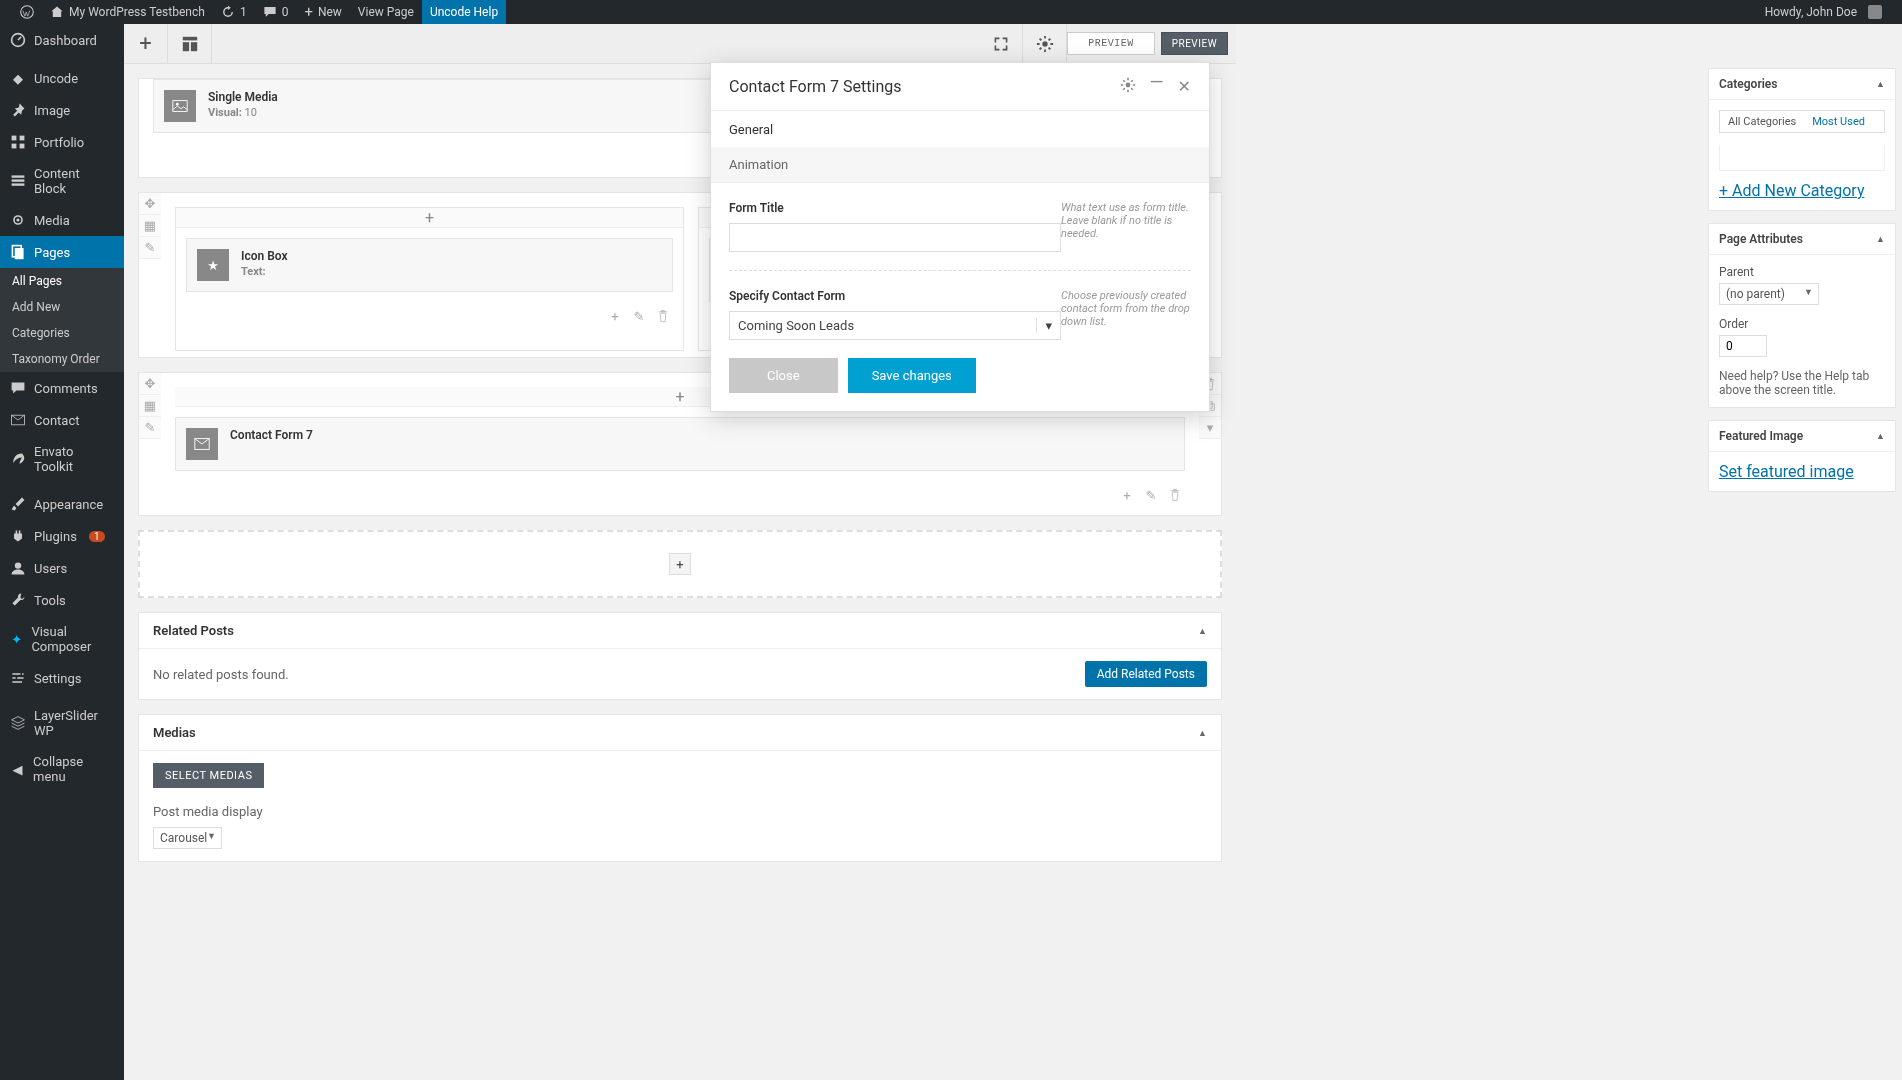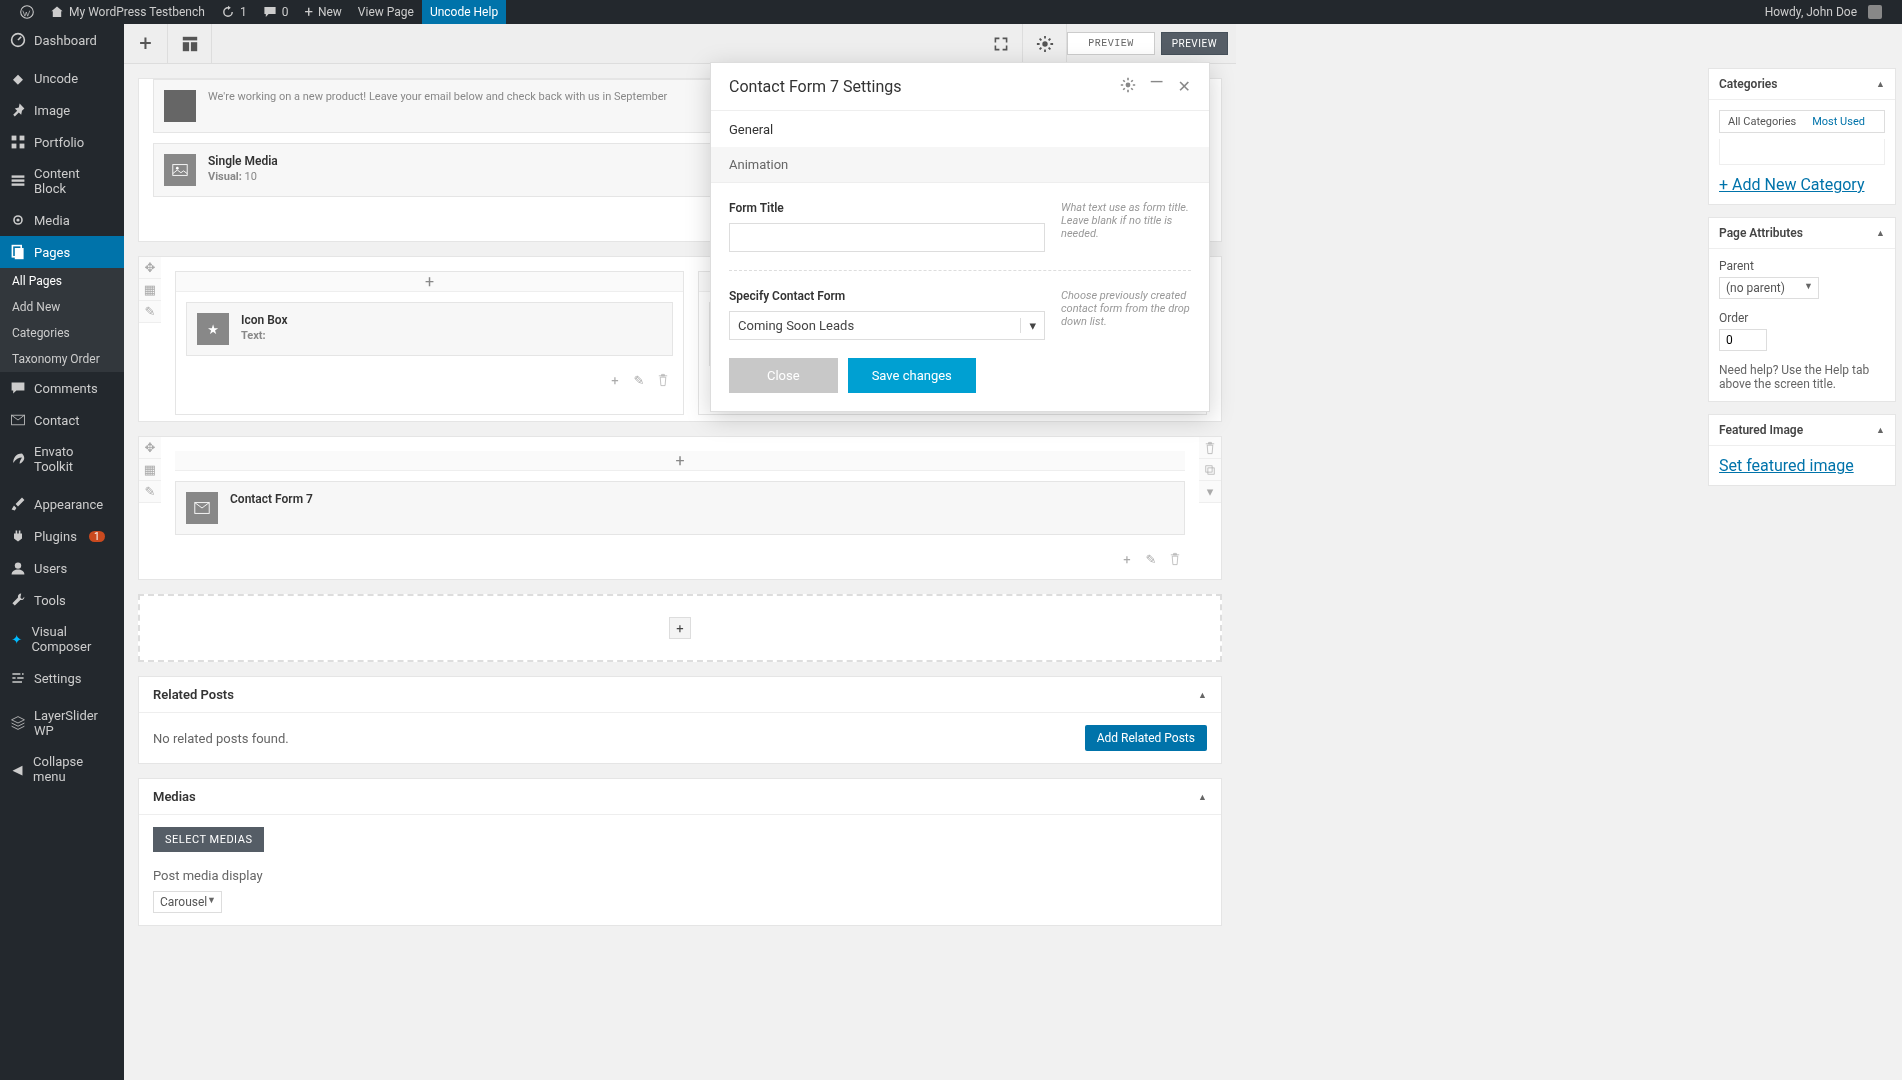--- a/index.html
+++ b/index.html
@@ -54,37 +54,37 @@
 .panel-b { padding:12px 14px; color:#666; }
 .btn-blue { background:#0073aa; color:#fff; border:0; padding:6px 12px; border-radius:2px; font-size:12px; cursor:pointer; }
 .btn-dark { background:#555d66; color:#fff; border:0; padding:6px 12px; font-size:11px; letter-spacing:.5px; cursor:pointer; }
 .select { border:1px solid #ddd; padding:3px 13px 3px 6px; background:#fff; font-size:12px; color:#555; appearance:none; position:relative; }
 .sel-wrap { position:relative; display:inline-block; }
 .sel-wrap::after { content:"▼"; position:absolute; right:6px; top:4px; font-size:9px; color:#666; pointer-events:none; }
 .right-side { position:absolute; top:24px; right:0; width:200px; bottom:0; background:#f1f1f1; padding:44px 6px 10px 6px; overflow:auto; z-index:1; }
 .meta-box { background:#fff; border:1px solid #e5e5e5; margin-bottom:12px; }
 .meta-box .mh { padding:8px 10px; font-weight:600; font-size:12px; display:flex; justify-content:space-between; align-items:center; border-bottom:1px solid #eee; }
 .meta-box .mb { padding:10px; font-size:12px; color:#555; }
-.tab-strip { display:flex; border:1px solid #ddd; margin-bottom:14px; }
+.tab-strip { display:flex; border:1px solid #ddd; margin-bottom:20px; }
 .tab-strip span { padding:4px 8px; font-size:11px; color:#555; cursor:pointer; }
 .tab-strip span.active { background:#fff; }
 .tab-strip span.link { color:#0073aa; }
 .linkblue { color:#0073aa; text-decoration:underline; cursor:pointer; font-size:16px; }
 .num-input { width:48px; border:1px solid #ddd; padding:3px 6px; font-size:12px; }
 
 .modal { position:absolute; top:62px; left:710px; width:500px; background:#fff; border:1px solid #ddd; box-shadow:0 6px 24px rgba(0,0,0,.18); z-index:50; }
 .modal-h { padding:14px 18px; display:flex; justify-content:space-between; align-items:center; }
 .modal-h h2 { font-size:16px; font-weight:400; color:#333; }
 .modal-h .tools { display:flex; gap:14px; color:#888; }
 .modal-h .tools span { cursor:pointer; }
 .modal-tabs { display:flex; border-top:1px solid #eee; border-bottom:1px solid #eee; background:#f6f6f6;flex-direction:column; }
 .modal-tabs .mtab { padding:10px 18px; font-size:13px; color:#666; cursor:pointer; }
 .modal-tabs .mtab.active { background:#fff; border-top:1px solid #fff; color:#333; }
 .modal-body { padding:18px; }
-.field-row { display:flex; gap:16px; margin-bottom:18px; align-items:flex-start; }
+.field-row { display:flex; margin-bottom:18px; align-items:flex-start; }
 .field-main { flex:1; }
 .field-help { width:130px; font-size:11px; font-style:italic; color:#999; }
 .field-label { font-weight:600; font-size:12px; color:#333; margin-bottom:8px; display:block; }
 .text-input { width:100%; border:1px solid #ddd; padding:6px 8px; font-size:13px; }
 .select-full { width:100%; border:1px solid #ddd; padding:6px 8px; font-size:13px; background:#fff; position:relative; display:flex; justify-content:space-between; align-items:center; cursor:pointer; }
 .modal-divider { border:0; border-top:1px dashed #ddd; margin:6px 0 18px 0; }
 .modal-footer { display:flex; gap:10px; }
 .btn-grey { background:#c8c8c8; color:#fff; border:0; padding:10px 38px; font-size:13px; cursor:pointer; }
 .btn-cyan { background:#00a0d2; color:#fff; border:0; padding:10px 24px; font-size:13px; cursor:pointer; }
 .row-side-tools { position:absolute; right:0; top:0; display:flex; flex-direction:column; }
@@ -322,26 +322,20 @@
         </div>
       <button class="btn-preview">PREVIEW</button>
       <button class="btn-update">PREVIEW</button>
     </div>
   </div>
 
   <div class="composer">
 
     <div class="row-outer">
       <div class="row-body" style="padding-top:0;">
-        <div class="module" style="margin-top:0;">
-          <div class="mod-ic" style="background:#666;"></div>
-          <div class="mod-body">
-              <div class="mod-meta">We're working on a new product! Leave your email below and check back with us in September</div>
-            </div>
-        </div>
         <div class="module">
           <div class="mod-ic">
               <svg width="18" height="18" viewBox="0 0 20 20" fill="#fff">
                 <rect x="2" y="4" width="16" height="12" fill="none" stroke="#fff"></rect>
                 <circle cx="7" cy="8" r="1.5"></circle>
                 <path d="M2 14l5-4 4 3 3-2 4 3" stroke="#fff" fill="none"></path>
               </svg>
             </div>
           <div class="mod-body">
             <div class="mod-title">Single Media</div>

